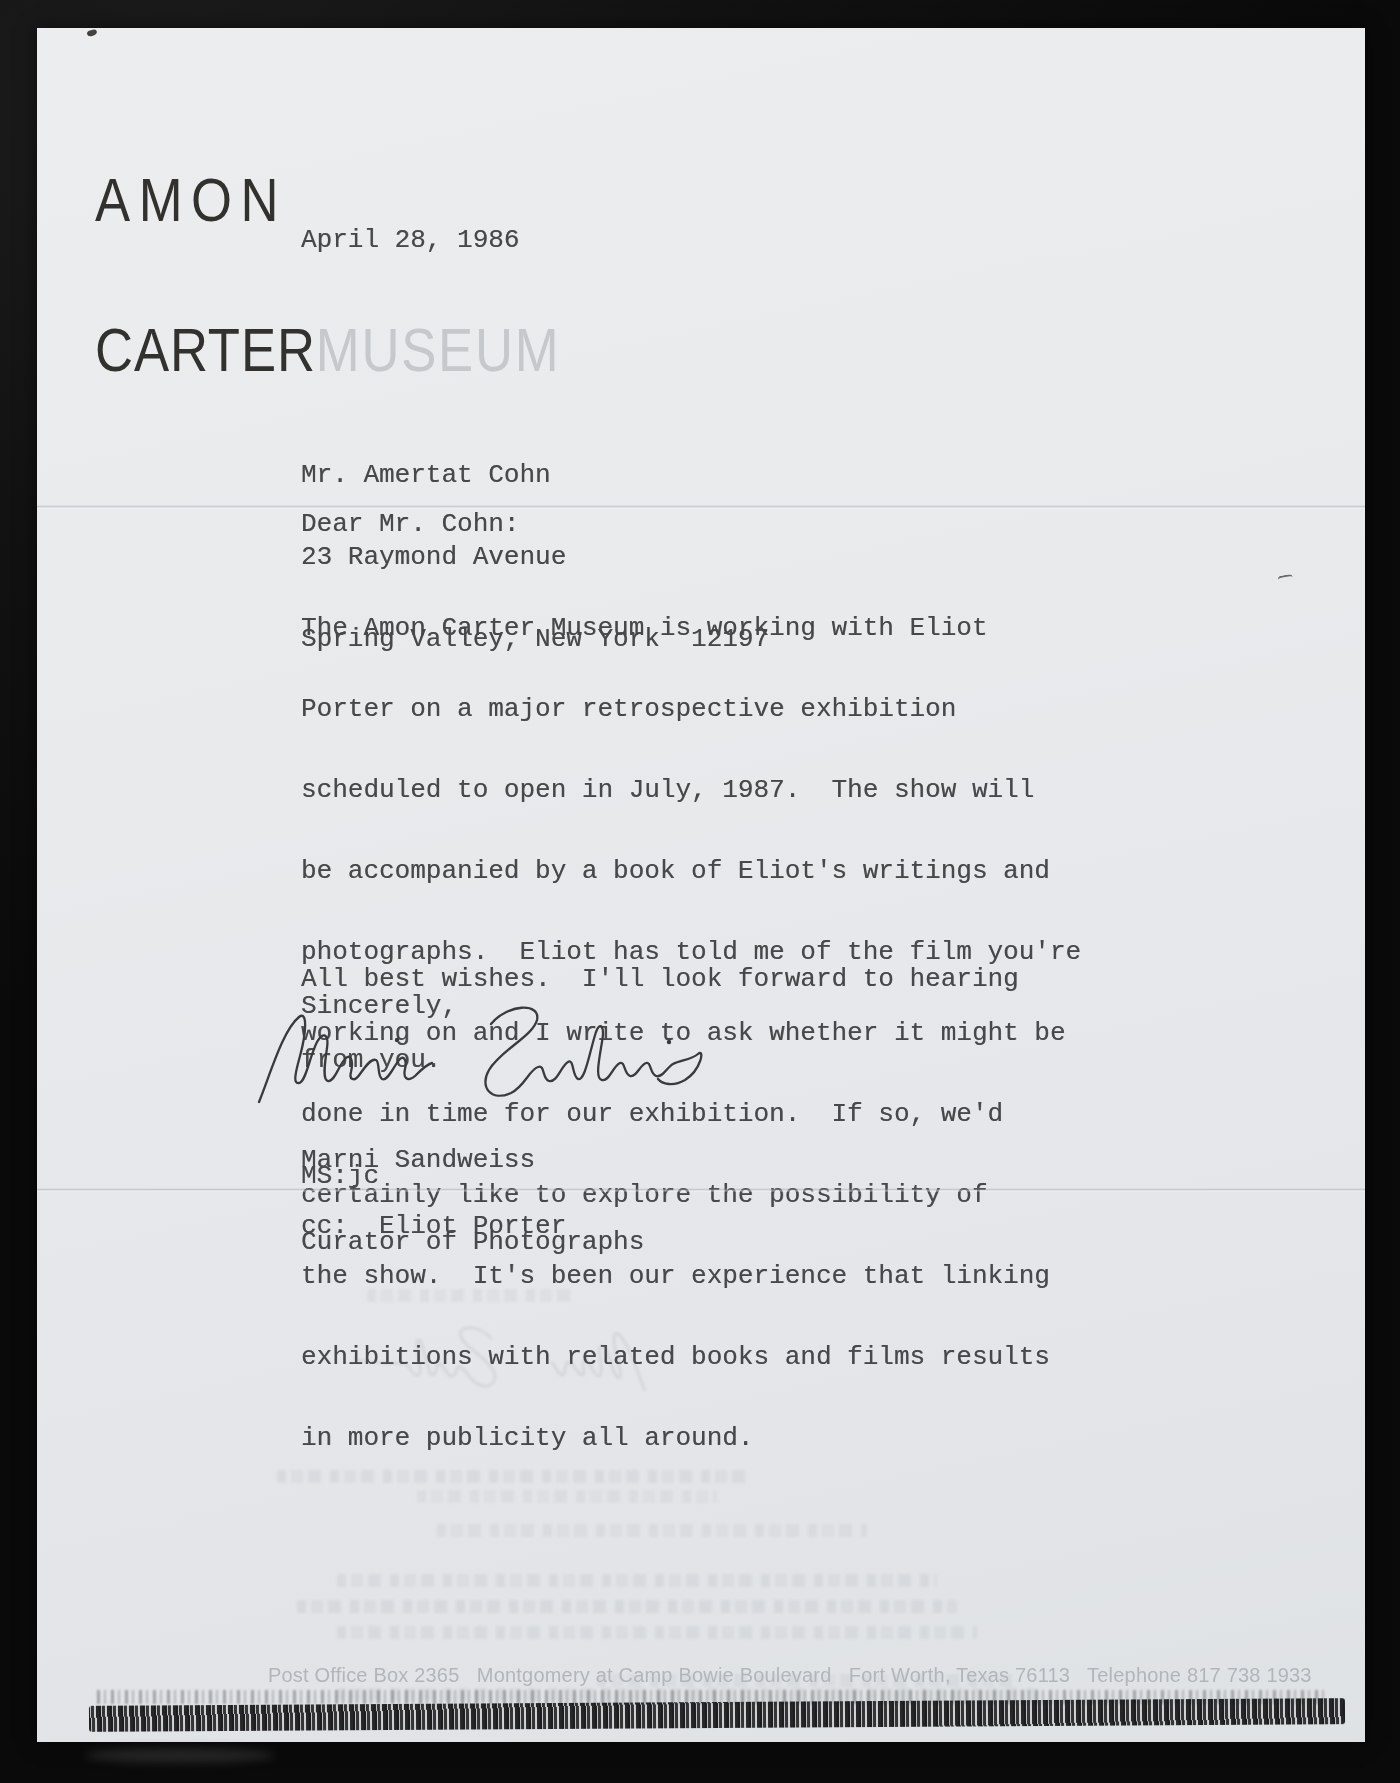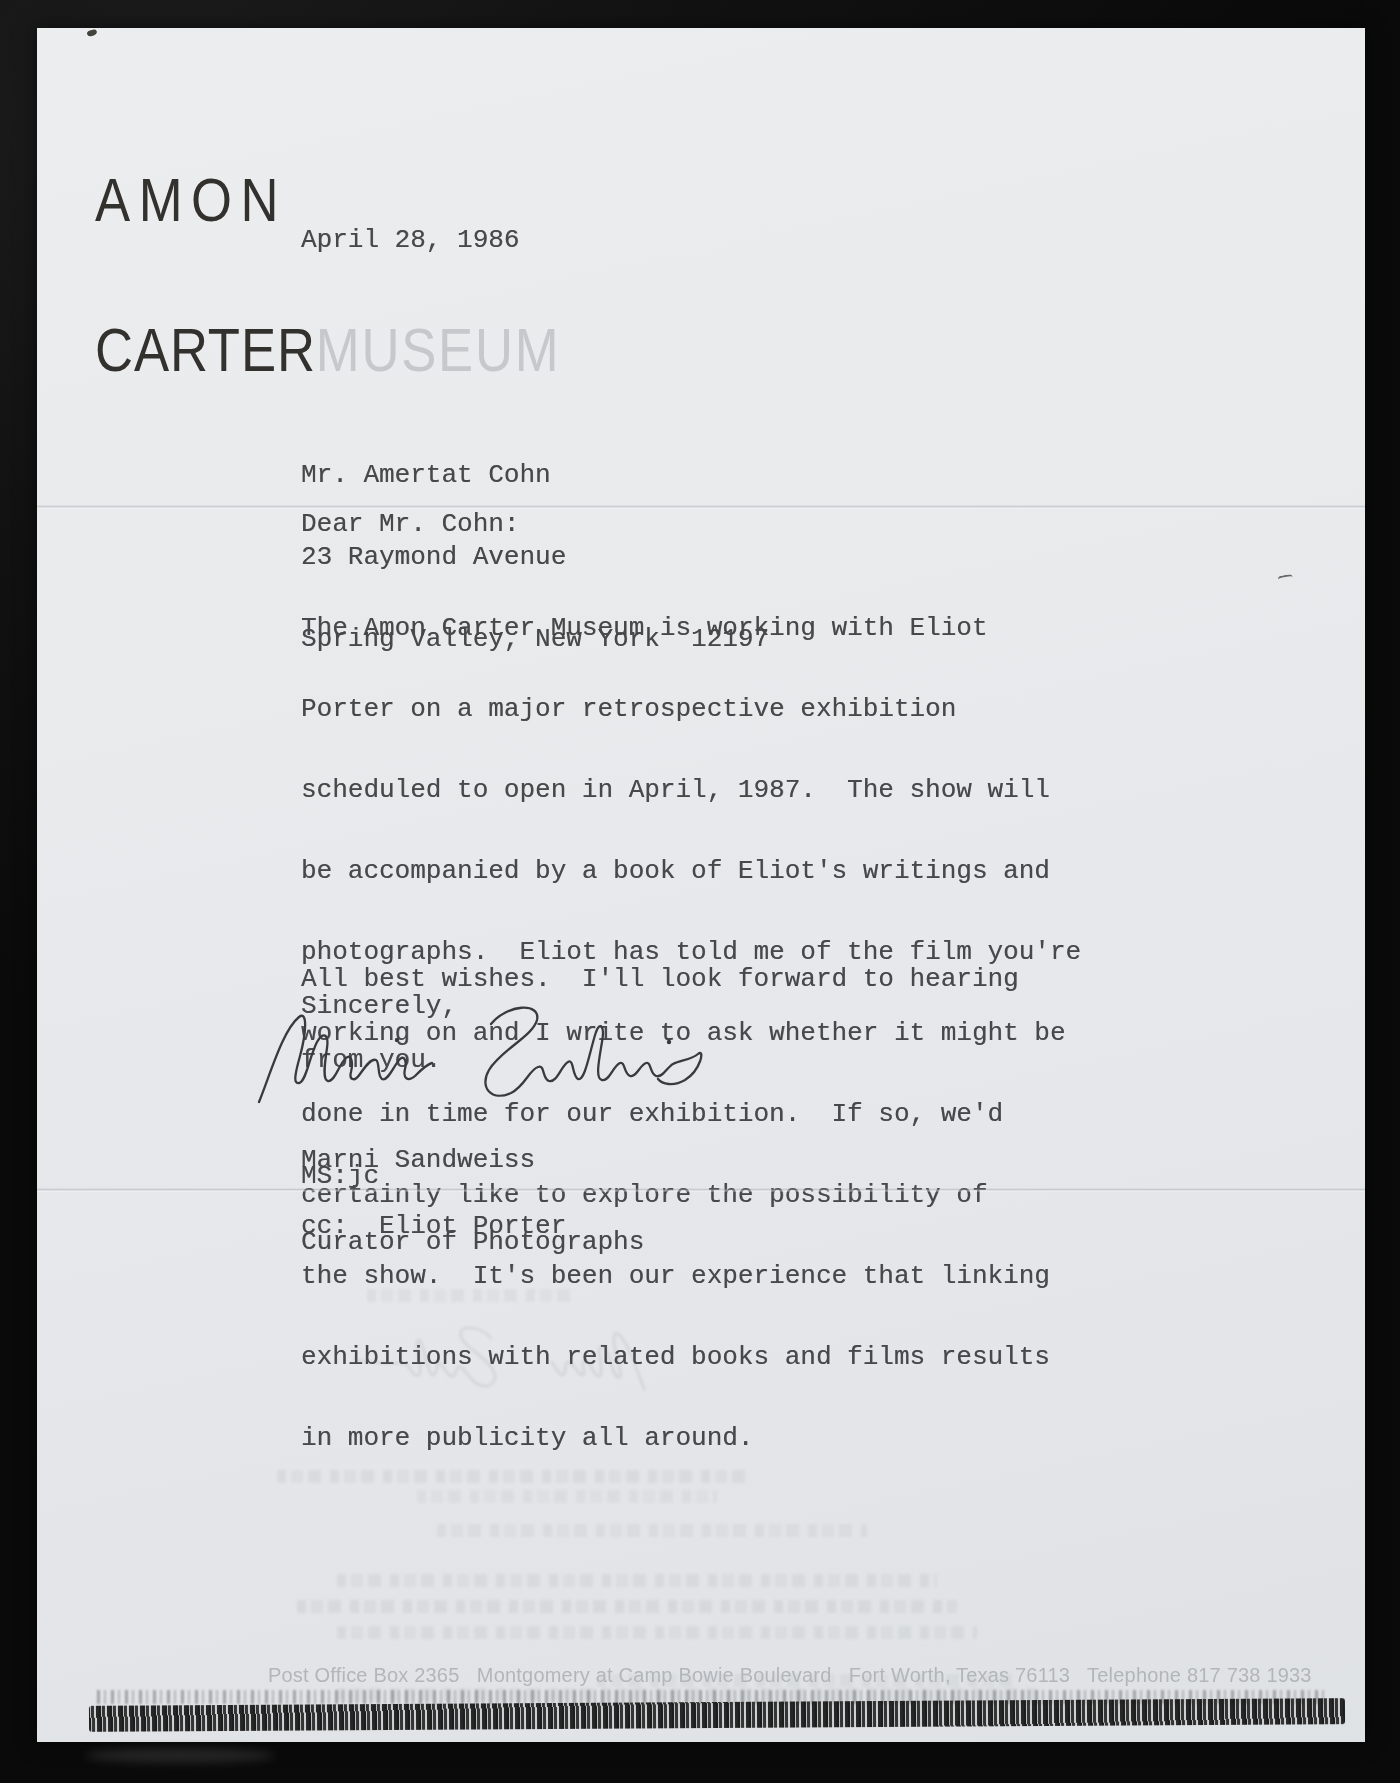--- a/index.html
+++ b/index.html
@@ -76,21 +76,21 @@
       <div>Spring Valley, New York  12197</div>
     </div>
 
     <div class="type" style="top:483px">Dear Mr. Cohn:</div>
 
     <div class="crease" style="top:477px"></div>
 
     <div class="type" style="top:533px">
       <div>The Amon Carter Museum is working with Eliot</div>
       <div>Porter on a major retrospective exhibition</div>
-      <div>scheduled to open in April, 1987.  The show will</div>
+      <div>scheduled to open in July, 1987.  The show will</div>
       <div>be accompanied by a book of Eliot's writings and</div>
       <div>photographs.  Eliot has told me of the film you're</div>
       <div>working on and I write to ask whether it might be</div>
       <div>done in time for our exhibition.  If so, we'd</div>
       <div>certainly like to explore the possibility of</div>
       <div>the show.  It's been our experience that linking</div>
       <div>exhibitions with related books and films results</div>
       <div>in more publicity all around.</div>
     </div>
 

